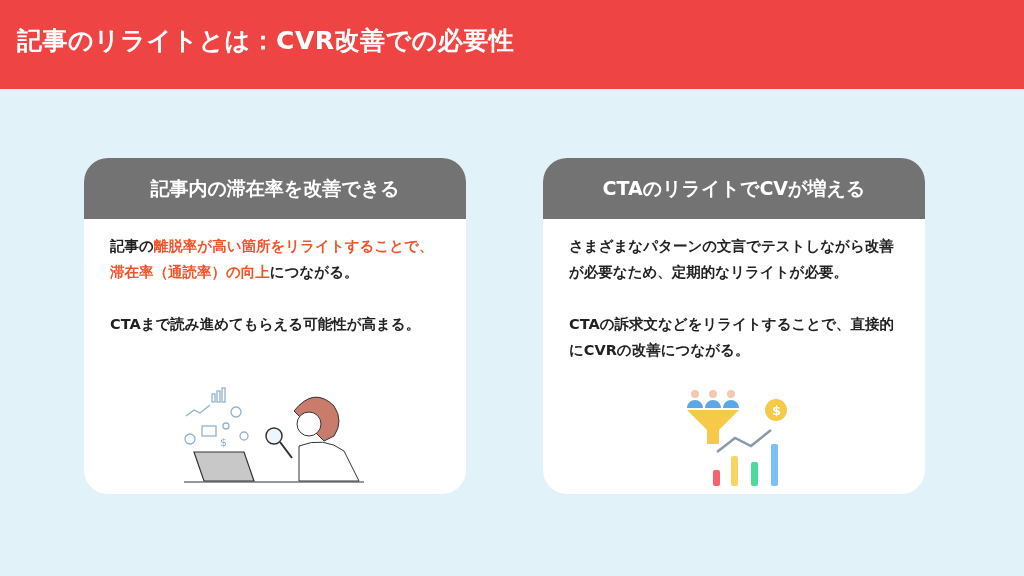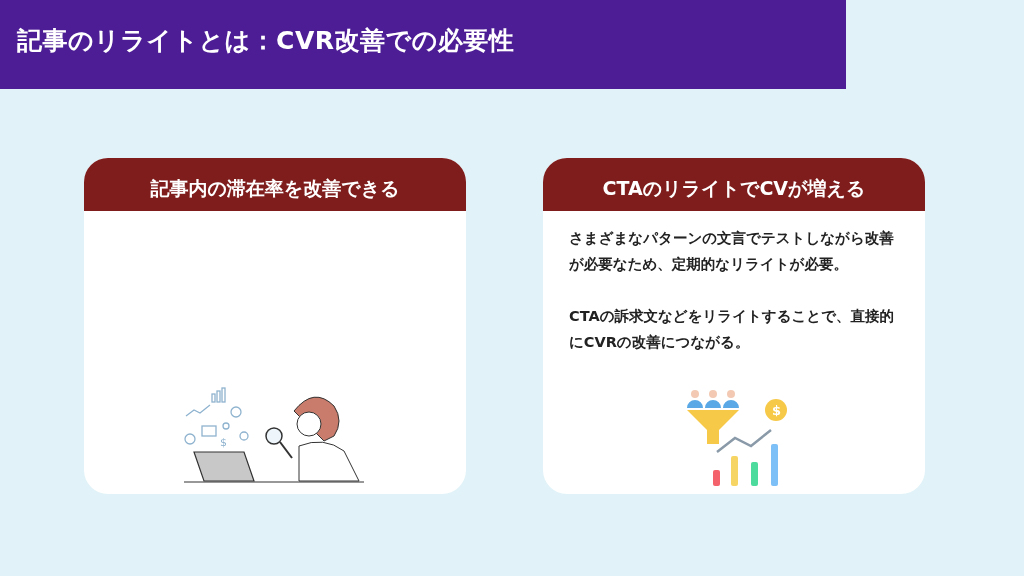--- a/index.html
+++ b/index.html
@@ -1,40 +1,44 @@
 <!DOCTYPE html>
 <html><head>
 <meta charset="utf-8">
 <style>
   * { margin:0; padding:0; box-sizing:border-box; }
   html, body { width:1024px; height:576px; overflow:hidden; }
   body { background:#e1f3f8; font-family:"DejaVu Sans", sans-serif; position:relative; }
-  .topbar { position:absolute; left:0; top:0; width:846px; height:89px; background:#4c1d95; }
+  .topbar { position:absolute; left:0; top:0; width:1024px; height:89px; background:#ef4444; }
   .topbar h1 { position:absolute; left:17px; top:24px; color:#ffffff; font-size:25px; font-weight:bold; letter-spacing:0.5px; white-space:nowrap; }
   .card { position:absolute; top:158px; width:382px; height:336px; background:#ffffff; border-radius:24px; overflow:hidden; }
   .card.left { left:84px; }
   .card.right { left:543px; }
-  .card-head { height:53px; background:#7f1d1d; color:#ffffff; font-size:19px; font-weight:bold; text-align:center; line-height:61px; white-space:nowrap; }
+  .card-head { height:61px; background:#737373; color:#ffffff; font-size:19px; font-weight:bold; text-align:center; line-height:61px; white-space:nowrap; }
   .card-body { padding:14px 25px 0 26px; }
   .para { font-size:14.5px; font-weight:bold; color:#222222; line-height:26px; }
   .para + .para { margin-top:26px; }
   .hl { color:#f0532a; }
   .illus { position:absolute; }
   .left .illus { left:90px; top:228px; width:200px; height:105px; }
   .right .illus { left:130px; top:228px; width:130px; height:110px; }
 </style>
 </head>
 <body>
 
 <div class="topbar">
   <h1>記事のリライトとは：CVR改善での必要性</h1>
 </div>
 
 <div class="card left">
   <div class="card-head">記事内の滞在率を改善できる</div>
+  <div class="card-body">
+    <p class="para"><span>記事の</span><span class="hl">離脱率が高い箇所をリライトすることで、滞在率（通読率）の向上</span><span>につながる。</span></p>
+    <p class="para">CTAまで読み進めてもらえる可能性が高まる。</p>
+  </div>
   <svg class="illus" viewBox="0 0 200 105">
     <g fill="none" stroke="#8fb3cf" stroke-width="1.3">
       <polyline points="12,30 20,24 26,27 36,19"></polyline>
       <rect x="38" y="8" width="3" height="8"></rect>
         <rect x="43" y="5" width="3" height="11"></rect>
         <rect x="48" y="2" width="3" height="14"></rect>
       <circle cx="62" cy="26" r="5"></circle>
       <circle cx="16" cy="53" r="5"></circle>
       <rect x="28" y="40" width="14" height="10"></rect>
       <circle cx="52" cy="40" r="3"></circle>

